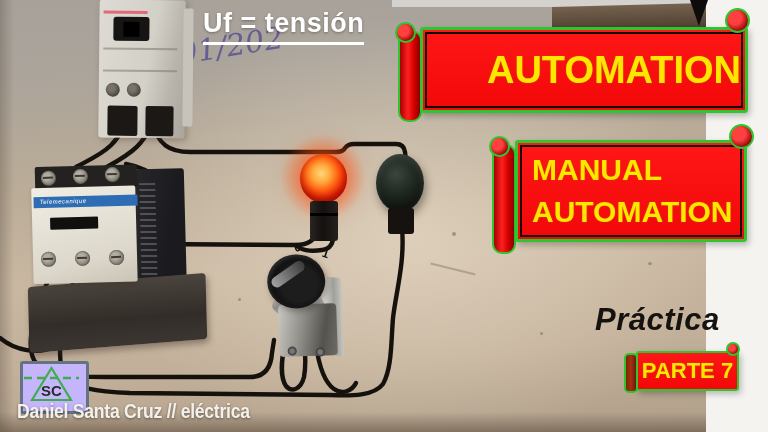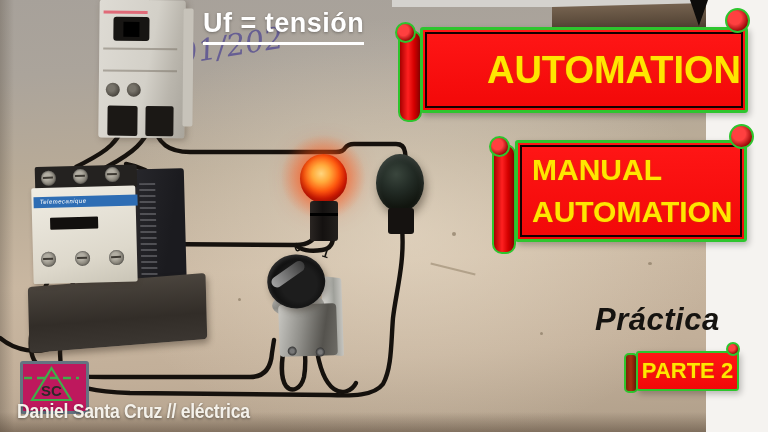--- a/index.html
+++ b/index.html
@@ -143,21 +143,21 @@
     color:#151310;letter-spacing:.5px;}
 
   .parte{left:622px;top:344px;width:122px;height:50px;z-index:6;}
   .parte .mini-roll{position:absolute;left:2px;top:9px;width:10px;height:36px;border-radius:5px;
     background:linear-gradient(90deg,#7e2208,#a83010 50%,#6f1d06);border:2px solid var(--banner-green,#2ec52e);}
   .parte .sbody{left:14px;top:7px;width:99px;height:36px;border-width:2.5px;}
   .parte .sinner{border:none;justify-content:center;}
   .parte .stext{font-size:22px;text-align:center;}
   .parte .curl-r{right:4px;top:-2px;width:10px;height:10px;border-width:2px;}
 
-  .sc-logo{left:20px;top:361px;width:63px;height:47px;z-index:6;background:#be185d;
+  .sc-logo{left:20px;top:361px;width:63px;height:47px;z-index:6;background:#c4b5fd;
     border:3px solid #647381;border-radius:3px;}
   .credit{left:17px;top:400px;z-index:6;font-size:20px;font-weight:bold;color:#f4f1ea;
     letter-spacing:-.3px;transform:scaleX(.88);transform-origin:left center;
     text-shadow:0 1px 3px rgba(0,0,0,.45);white-space:nowrap;}
 </style>
 </head>
 <body>
 
 <div class="stage">
 
@@ -274,21 +274,21 @@
     </div>
     <div class="curl curl-r"></div>
   </div>
 
   <div class="abs practica">Práctica</div>
 
   <div class="abs scroll parte">
     <div class="mini-roll"></div>
     <div class="sbody">
       <div class="sinner">
-        <div class="stext">PARTE 2</div>
+        <div class="stext">PARTE 7</div>
       </div>
     </div>
     <div class="curl curl-r"></div>
   </div>
 
   <div class="abs sc-logo">
     <svg width="57" height="41" viewBox="0 0 57 41">
       <polygon points="28.5,4 9,36 48,36" fill="none" stroke="#3fae4a" stroke-width="2.2"></polygon>
       <line x1="1" y1="14" x2="56" y2="14" stroke="#3fae4a" stroke-width="2.6" stroke-dasharray="8 5"></line>
       <text x="28.5" y="32" text-anchor="middle" font-size="15" font-weight="bold" fill="#2a2a28" font-family="Liberation Sans, sans-serif">SC</text>

